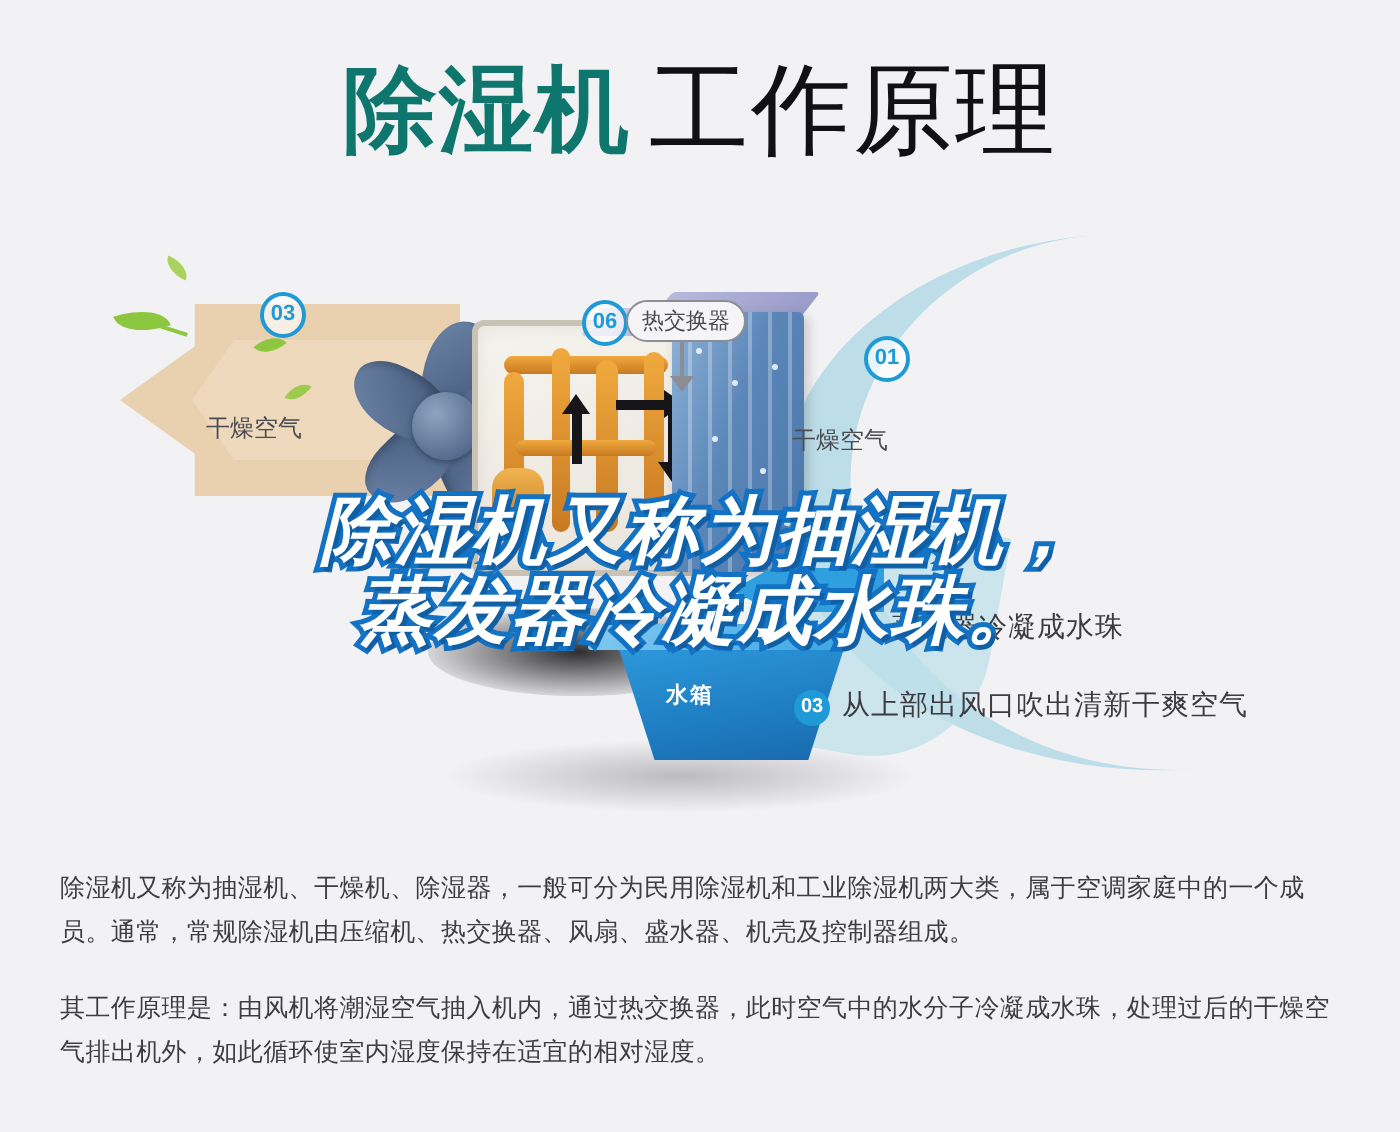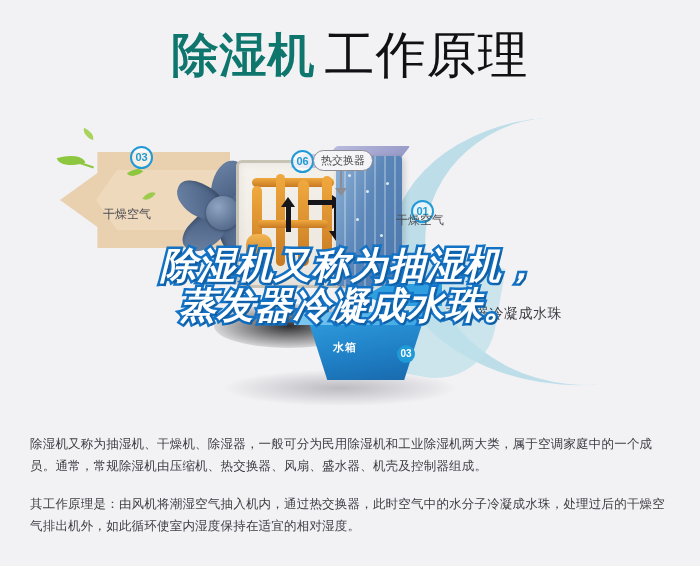--- a/index.html
+++ b/index.html
@@ -476,27 +476,28 @@
     <div class="tank"></div>
     <div class="tank-lip"></div>
     <div class="tank-label">水箱</div>
 
     <div class="badge" style="left:130px; top:38px;">03</div>
     <div class="calloutlabel" style="left:103px; top:98px;">干燥空气</div>
 
     <div class="badge" style="left:291px; top:42px;">06</div>
     <div class="bubble">热交换器</div>
 
-    <div class="badge" style="left:411px; top:60px;margin-top:32px;">01</div>
+    <div class="badge" style="left:432px; top:60px;">01</div>
     <div class="calloutlabel" style="left:396px; top:104px;">干燥空气</div>
   </div>
 
   <div class="note" style="left:446px; top:305px;">蒸发器冷凝成水珠</div>
 
   <div class="note-badge" style="left:397px; top:345px;">03</div>
+  <div class="note" style="left:421px; top:344px;">从上部出风口吹出清新干爽空气</div>
 
   <div class="overlay">
     <span class="overlay-line">除湿机又称为抽湿机，</span>
     <span class="overlay-line">蒸发器冷凝成水珠。</span>
   </div>
 
   <p class="copy p2">其工作原理是：由风机将潮湿空气抽入机内，通过热交换器，此时空气中的水分子冷凝成水珠，处理过后的干燥空气排出机外，如此循环使室内湿度保持在适宜的相对湿度。</p>
   <p class="copy p1">除湿机又称为抽湿机、干燥机、除湿器，一般可分为民用除湿机和工业除湿机两大类，属于空调家庭中的一个成员。通常，常规除湿机由压缩机、热交换器、风扇、盛水器、机壳及控制器组成。</p>
 
 </div>

